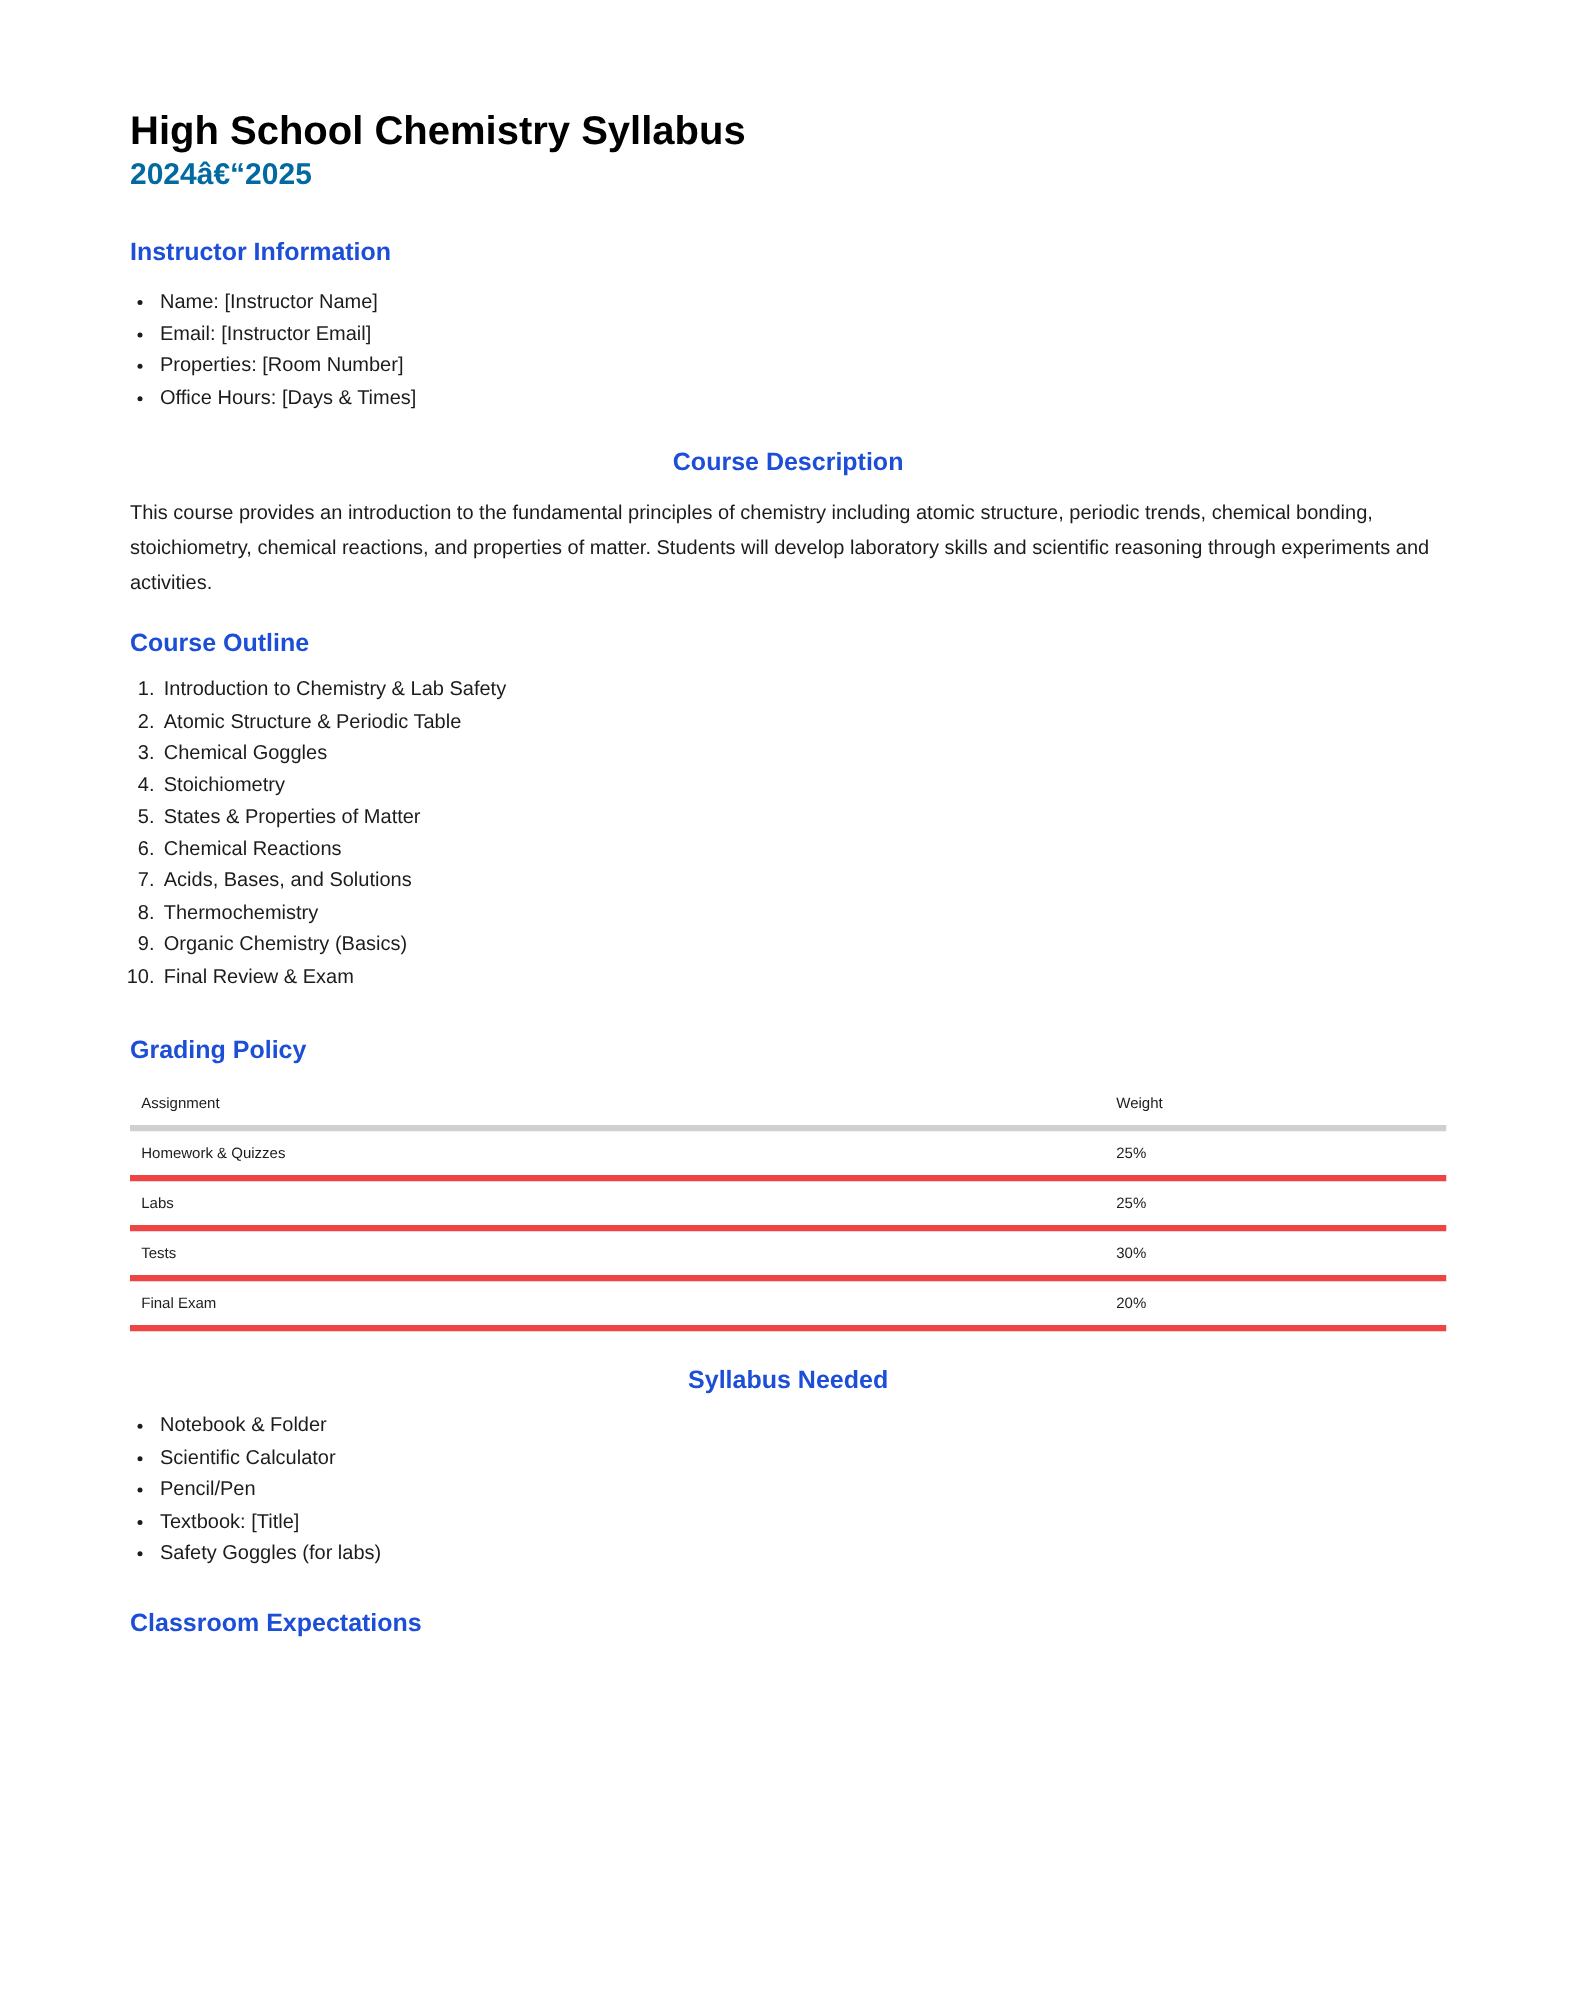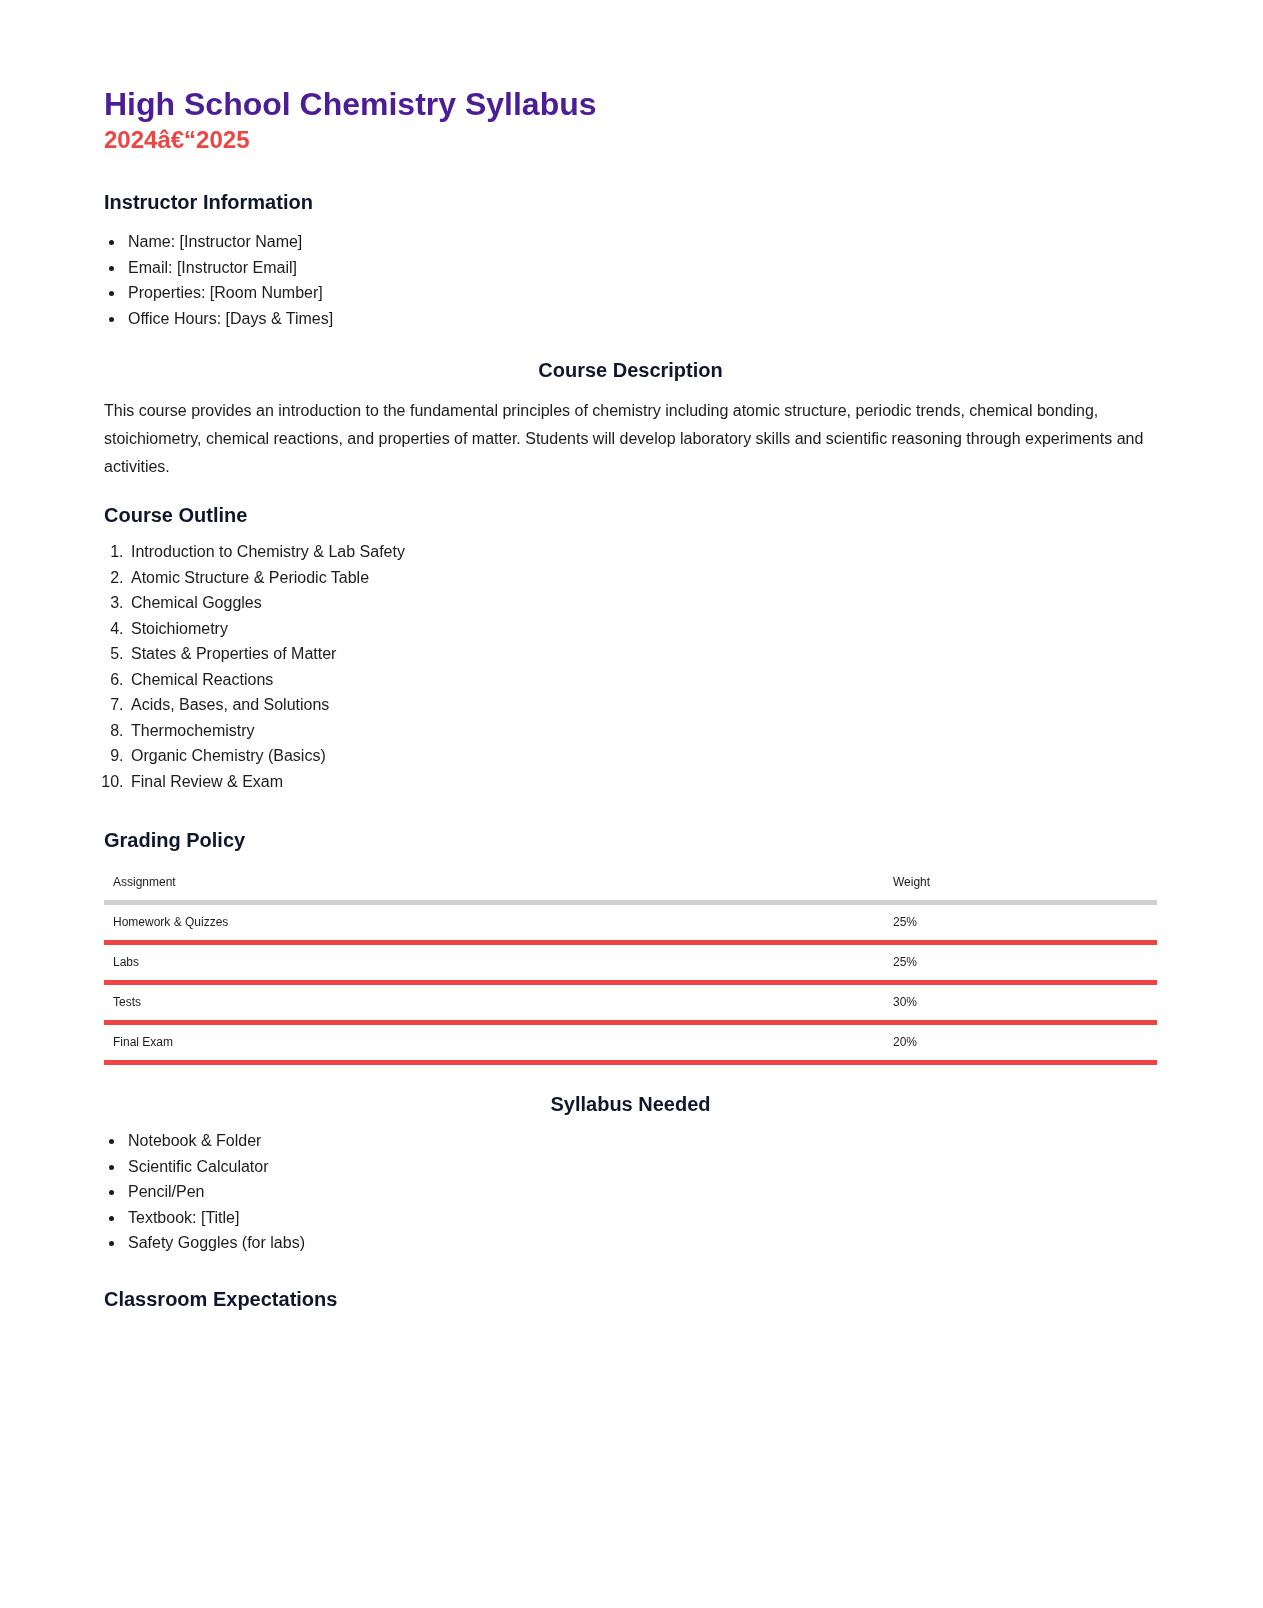--- a/index.html
+++ b/index.html
@@ -17,35 +17,35 @@
   }
   .page {
     margin: 0 106px 0 104px;
     padding-top: 85px;
   }
   h1 {
     margin: 0;
     font-size: 32px;
     line-height: 38.4px;
     font-weight: bold;
-    color: #4c1d95;
+    color: #000000;
   }
   .subtitle {
     margin-top: 3px;
     font-size: 24px;
     line-height: 28.8px;
     font-weight: bold;
-    color: #ef4444;
+    color: #0369a1;
   }
   h2 {
     margin: 0;
     font-size: 20px;
     line-height: 24px;
     font-weight: bold;
-    color: #0f172a;
+    color: #1d4ed8;
   }
   .mt35 { margin-top: 35px; }
   .mt34 { margin-top: 34px; }
   .mt31 { margin-top: 31px; }
   .mt27 { margin-top: 27px; text-align: center; }
   .mt22 { margin-top: 22px; }
   ul.bullets {
     margin: 15px 0 0 0;
     padding-left: 21px;
   }

